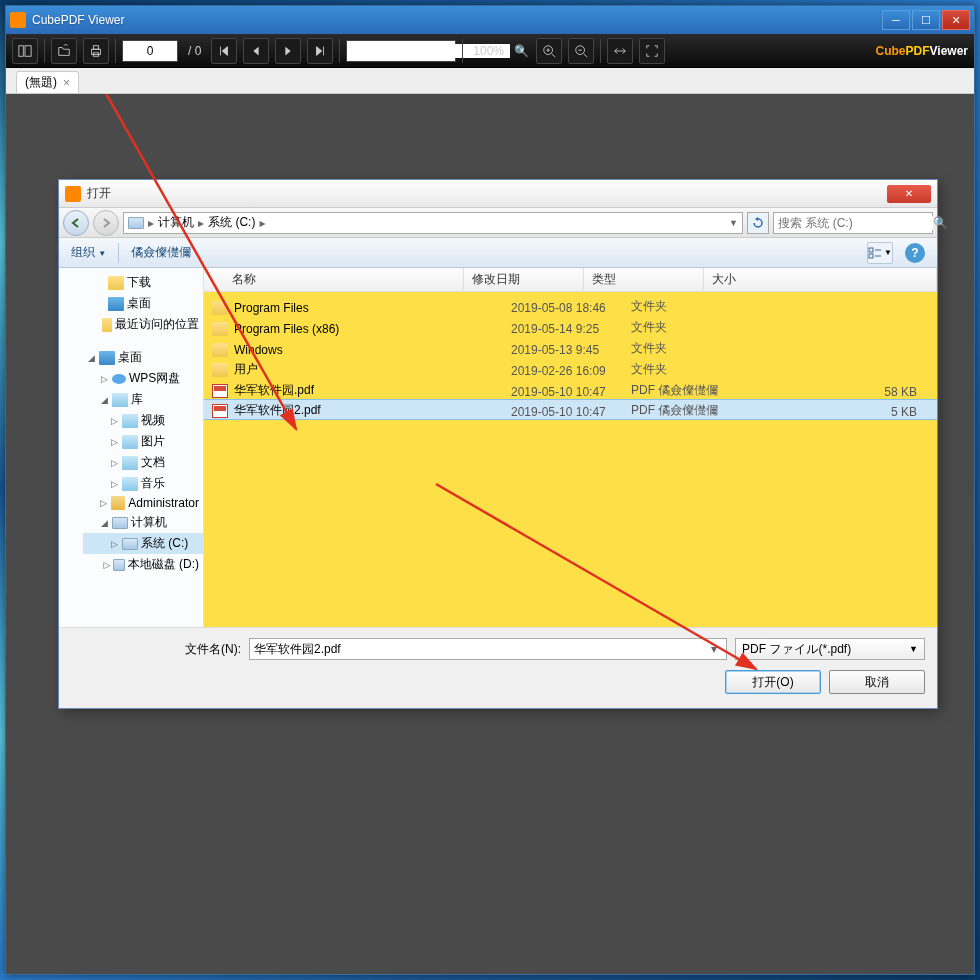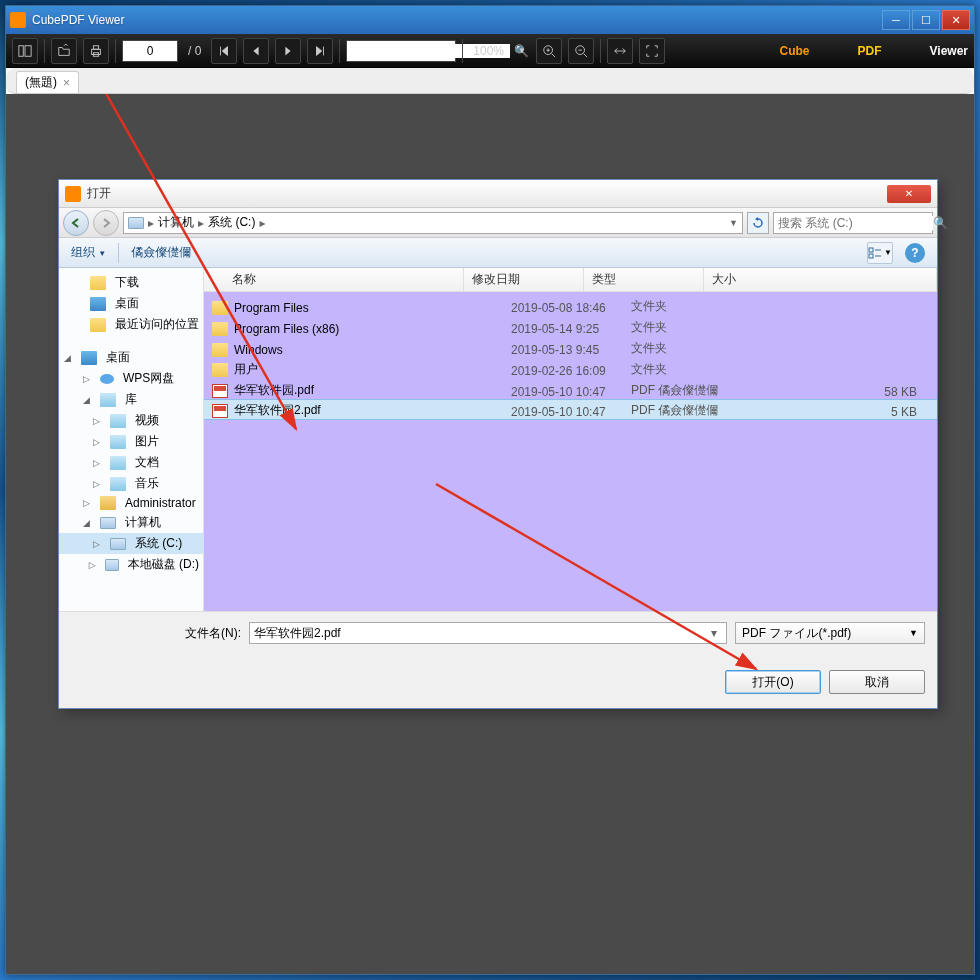--- a/index.html
+++ b/index.html
@@ -23,35 +23,35 @@
 
 .toolbar { height: 34px; background: linear-gradient(180deg, #2a2a2a, #0a0a0a); display: flex; align-items: center; padding: 0 6px; gap: 6px; border-bottom: 1px solid #000; }
 .tool-sep { width: 1px; height: 24px; background: #444; }
 .tool-btn { width: 26px; height: 26px; background: #1a1a1a; border: 1px solid #444; display: flex; align-items: center; justify-content: center; color: #ddd; cursor: pointer; border-radius: 2px; }
 .tool-btn svg { width: 14px; height: 14px; }
 .page-input { width: 56px; height: 22px; background: #fff; border: 1px solid #444; text-align: center; color: #000; }
 .page-total { color: #ccc; margin: 0 4px; }
 .search-box { flex: 1; max-width: 110px; height: 22px; background: #fff; border: 1px solid #444; display: flex; align-items: center; }
 .search-box input { flex: 1; border: none; outline: none; padding: 0 4px; }
 .zoom-label { color: #ccc; padding: 0 4px; }
-.brand { margin-left: auto; color: #fff; font-weight: bold; font-size: 15px; display: flex; align-items: flex-start; gap: 48px; }
+.brand { margin-left: auto; color: #fff; font-weight: bold; font-size: 15px; display: flex; align-items: flex-start; }
 .brand .c1 { color: #ff9900; }
 .brand .c2 { color: #ffcc00; }
 .brand .c3 { color: #fff; font-weight: bold; }
 
 
-.tab-bar { height: 26px; background: #eee; display: flex; align-items: flex-end; border-bottom: 1px solid #ccc; padding-left: 10px; border-radius: 9px; }
+.tab-bar { height: 26px; background: #eee; display: flex; align-items: flex-end; border-bottom: 1px solid #ccc; padding-left: 10px; }
 .tab { height: 22px; background: #fff; border: 1px solid #ccc; border-bottom: none; padding: 0 8px; display: flex; align-items: center; gap: 6px; border-radius: 3px 3px 0 0; }
 .tab .tab-close { color: #888; cursor: pointer; }
 
 
 .content-area { flex: 1; background: #4a4a4a; position: relative; }
 
 
-.dialog { position: absolute; left: 52px; top: 85px; width: 880px; height: 530px; background: #c4b5fd; border: 1px solid #6a8abb; box-shadow: 4px 4px 12px rgba(0,0,0,0.3); display: flex; flex-direction: column; }
+.dialog { position: absolute; left: 52px; top: 85px; width: 880px; height: 530px; background: #fde047; border: 1px solid #6a8abb; box-shadow: 4px 4px 12px rgba(0,0,0,0.3); display: flex; flex-direction: column; }
 .dlg-title { height: 28px; background: linear-gradient(180deg, #fff, #e8e8e8); display: flex; align-items: center; padding: 0 6px; border-bottom: 1px solid #ccc; }
 .dlg-title .dlg-icon { width: 16px; height: 16px; background: #ff8800; border-radius: 2px; margin-right: 6px; }
 .dlg-title .dlg-text { flex: 1; color: #333; }
 .dlg-close { width: 44px; height: 18px; background: linear-gradient(180deg, #e85a4a, #c83a2a); color: #fff; display: flex; align-items: center; justify-content: center; border-radius: 2px; cursor: pointer; font-size: 10px; }
 
 
 .nav-bar { height: 30px; background: linear-gradient(180deg, #f8f8f8, #e4e4e4); display: flex; align-items: center; padding: 0 4px; gap: 4px; border-bottom: 1px solid #ccc; }
 .nav-btn { width: 26px; height: 26px; border-radius: 13px; background: linear-gradient(180deg, #eaf2fa, #c8d8ea); border: 1px solid #9ab0ca; display: flex; align-items: center; justify-content: center; cursor: pointer; }
 .nav-btn.fwd { background: linear-gradient(180deg, #f0f0f0, #d8d8d8); border-color: #bbb; }
 .nav-btn svg { width: 12px; height: 12px; }
@@ -66,21 +66,21 @@
 .tool2 { height: 30px; background: linear-gradient(180deg, #f4f8fc, #dce8f4); display: flex; align-items: center; padding: 0 12px; gap: 12px; border-bottom: 1px solid #b8c8d8; }
 .tool2 .t2-btn { color: #1a4a7a; cursor: pointer; }
 .tool2 .t2-sep { width: 1px; height: 20px; background: #b8c8d8; }
 .tool2 .spacer { flex: 1; }
 .tool2 .view-btn { width: 26px; height: 22px; border: 1px solid #b8c8d8; background: #eef4fa; display: flex; align-items: center; justify-content: center; cursor: pointer; border-radius: 2px; }
 .tool2 .help-btn { width: 20px; height: 20px; border-radius: 10px; background: #4a9ad8; color: #fff; display: flex; align-items: center; justify-content: center; cursor: pointer; font-weight: bold; }
 
 
 .dlg-body { flex: 1; display: flex; overflow: hidden; }
 .nav-tree { width: 145px; background: #fafcfe; border-right: 1px solid #e0e0e0; padding: 4px 0; overflow: auto; }
-.tree-item { display: flex; align-items: center; gap: 9px; padding: 2px 4px; cursor: pointer; white-space: nowrap; }
+.tree-item { display: flex; align-items: center; gap: 3px; padding: 2px 4px; cursor: pointer; white-space: nowrap; margin-left: 24px; }
 .tree-item.selected { background: #cde6f7; }
 .tree-indent { display: inline-block; }
 .tree-exp { width: 9px; height: 9px; display: inline-flex; align-items: center; justify-content: center; color: #666; font-size: 9px; }
 .tree-icon { width: 16px; height: 14px; display: inline-block; }
 .tree-icon.folder { background: linear-gradient(180deg, #ffe08a, #f0c850); border-radius: 1px; }
 .tree-icon.drive { background: linear-gradient(180deg, #d8e8f8, #a8c8e8); border-radius: 1px; border: 1px solid #8ab; height: 12px; }
 .tree-icon.lib { background: linear-gradient(180deg, #c8e8f8, #88c8e8); border-radius: 1px; }
 .tree-icon.desktop { background: linear-gradient(180deg, #6ab8e8, #3a88c8); border-radius: 1px; }
 .tree-icon.user { background: linear-gradient(180deg, #f8d888, #e8b848); border-radius: 1px; }
 .tree-icon.cloud { background: #5aa8e8; border-radius: 50%; width: 14px; height: 10px; }
@@ -99,21 +99,21 @@
 .fr-name { width: 260px; padding-left: 8px; display: flex; align-items: center; gap: 6px; }
 .fr-icon { width: 16px; height: 14px; }
 .fr-icon.folder { background: linear-gradient(180deg, #ffe08a, #f0c850); border-radius: 1px; }
 .fr-icon.pdf { background: #fff; border: 1px solid #c83a2a; position: relative; }
 .fr-icon.pdf::before { content: ""; position: absolute; left: 1px; top: 1px; right: 1px; height: 5px; background: #d84a3a; }
 .fr-date { width: 120px; color: #555; margin-left: 47px; }
 .fr-type { width: 120px; color: #555; }
 .fr-size { flex: 1; text-align: right; padding-right: 20px; color: #555; }
 
 
-.dlg-bottom { background: #f0f0f0; border-top: 1px solid #ddd; padding: 10px 12px 14px; display: flex; flex-direction: column; gap: 26px; }
+.dlg-bottom { background: #f0f0f0; border-top: 1px solid #ddd; padding: 10px 12px 14px; display: flex; flex-direction: column; gap: 10px; }
 .fn-row { display: flex; align-items: center; gap: 8px; }
 .fn-label { width: 170px; text-align: right; }
 .fn-input { flex: 1; height: 22px; border: 1px solid #aaa; background: #fff; padding: 0 4px; display: flex; align-items: center; }
 .fn-input input { flex: 1; border: none; outline: none; }
 .fn-drop { width: 16px; color: #666; text-align: center; cursor: pointer; }
 .filter-sel { width: 190px; height: 22px; border: 1px solid #aaa; background: linear-gradient(180deg, #fff, #eee); display: flex; align-items: center; padding: 0 6px; cursor: pointer; }
 .filter-sel .fs-text { flex: 1; }
 .btn-row { display: flex; justify-content: flex-end; gap: 8px; }
 .dlg-btn { width: 96px; height: 24px; border: 1px solid #888; background: linear-gradient(180deg, #fdfdfd, #e8e8e8); display: flex; align-items: center; justify-content: center; cursor: pointer; border-radius: 2px; }
 .dlg-btn.primary { border: 1px solid #4a9ad8; box-shadow: 0 0 0 1px #a8d0f0 inset; }

